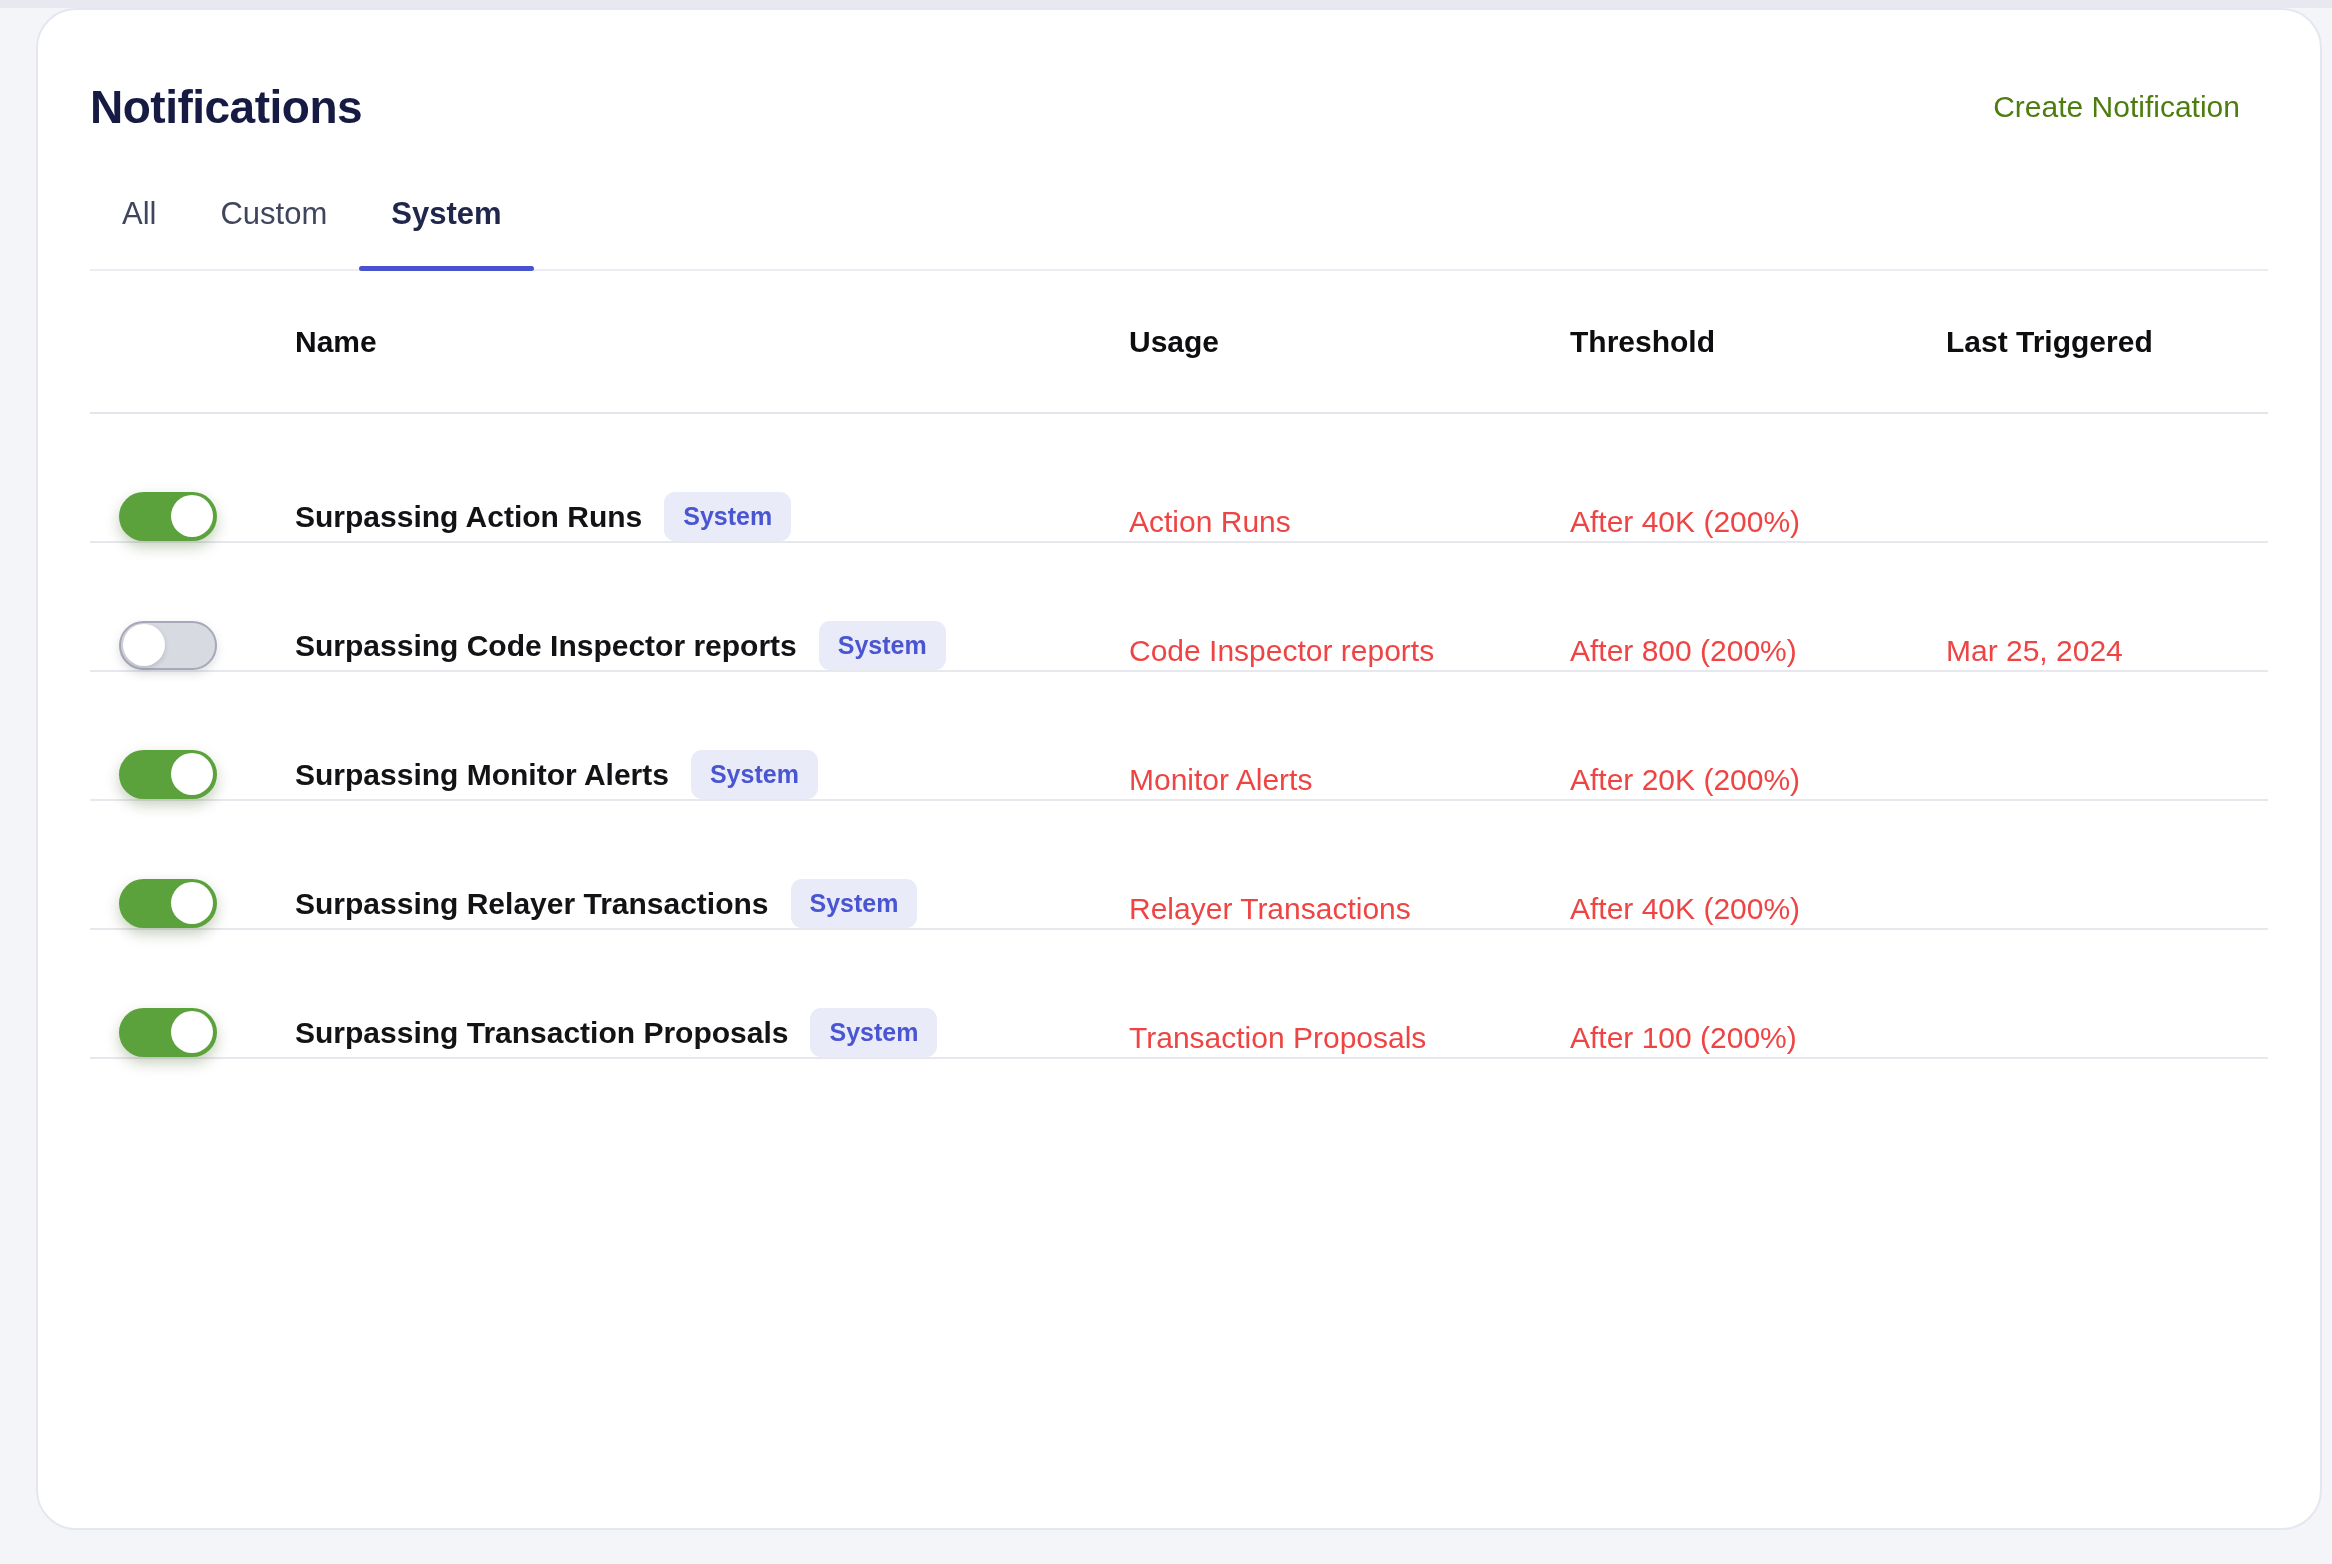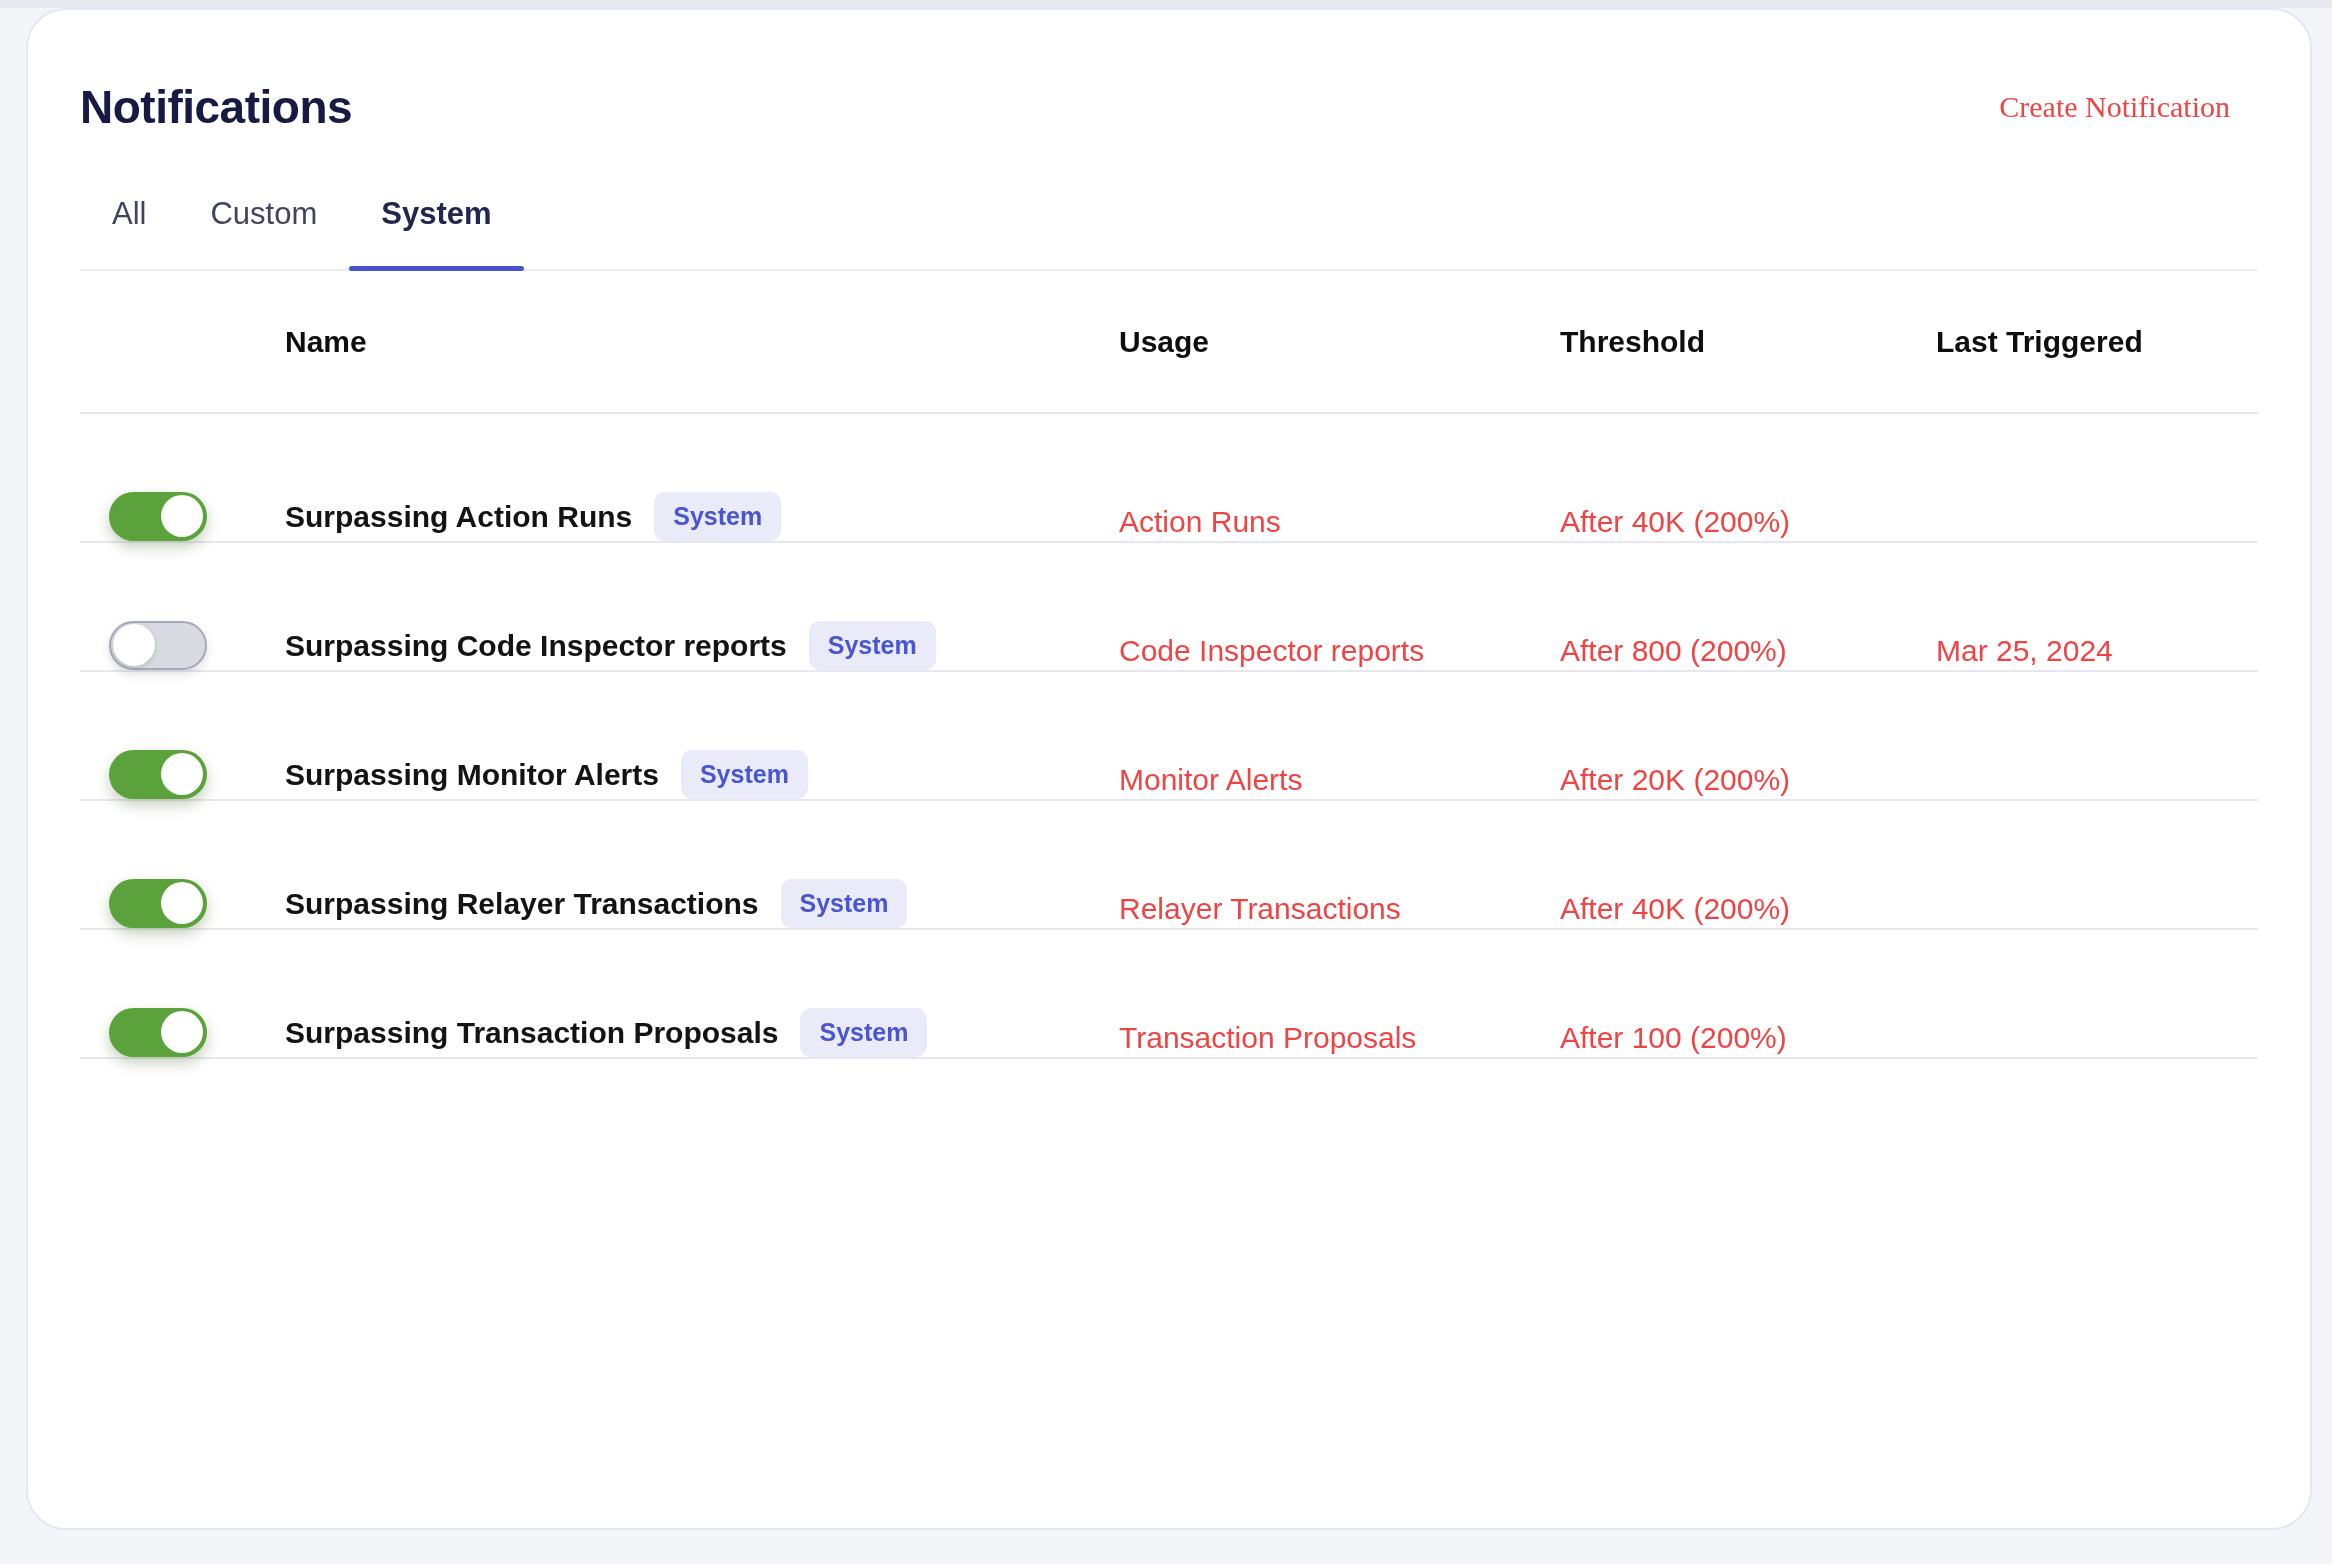--- a/index.html
+++ b/index.html
@@ -9,21 +9,21 @@
     background: #f4f5f9;
     position: relative;
     overflow: hidden;
   }
   .top-strip {
     position: absolute; top: 0; left: 0; width: 100%; height: 8px;
     background: #e8e9f0;
   }
   .card {
     position: absolute;
-    left: 26px; top: 8px;
+    left: 36px; top: 8px;
     width: 2286px; height: 1522px;
     background: #ffffff;
     border: 2px solid #e5e6ef;
     border-radius: 40px;
     padding: 0 52px;
     overflow: hidden;
   }
   
   .card-header {
     margin-top: 70px;
@@ -34,24 +34,24 @@
   .page-title {
     font-size: 46px;
     font-weight: 800;
     letter-spacing: -0.5px;
     color: #171b43;
     line-height: 54px;
   }
   .create-link {
     background: none;
     border: none;
-    font-family: Liberation Serif, serif;
+    font-family: Liberation Sans, sans-serif;
     font-size: 30px;
     font-weight: 500;
-    color: #ef4444;
+    color: #4d7c0f;
     margin-right: 28px;
     cursor: pointer;
     line-height: 36px;
   }
   
   .tabs {
     margin-top: 44px;
     display: flex;
     border-bottom: 2px solid #ececf2;
   }

